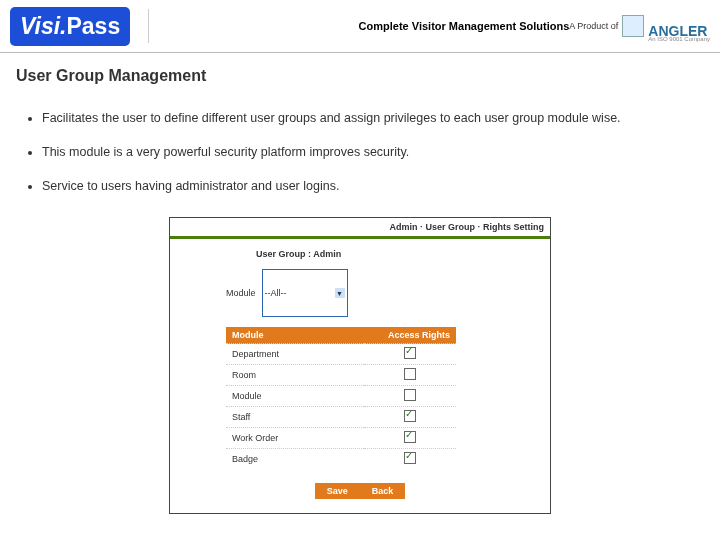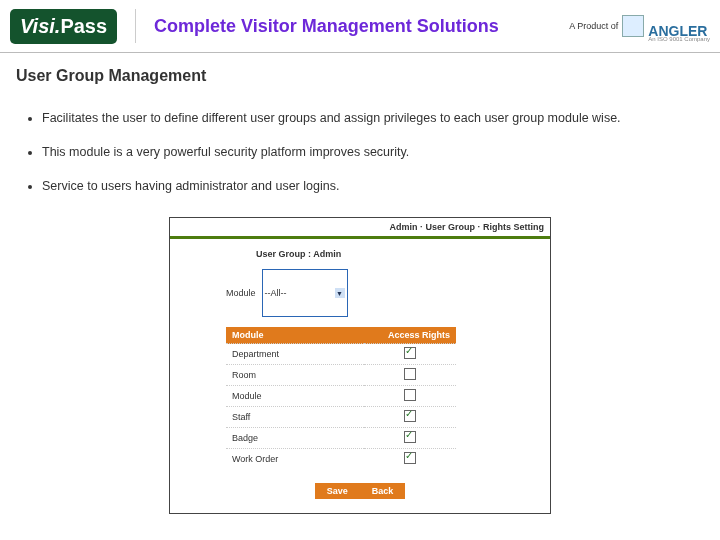--- a/index.html
+++ b/index.html
@@ -12,39 +12,39 @@
     position: relative;
     overflow: hidden;
   }
   .header {
     display: flex;
     align-items: center;
     height: 52px;
     padding: 0 10px;
   }
   .logo {
-    background: #14532d;
+    background: #1d4ed8;
     color: #fff;
     font-weight: bold;
-    font-size: 20px;
+    font-size: 23px;
     padding: 6px 10px;
     border-radius: 5px;
     font-style: italic;
     white-space: nowrap;
   }
   .logo .bold2 { color:#fff; font-style:normal;}
   .divider-v {
     width:1px; height:34px; background:#ccc; margin:0 18px;
   }
   .tagline {
     font-weight: bold;
-    font-size: 18px;
+    font-size: 11px;
     flex: 1;
-    text-align: left;
-    color:#6d28d9;
+    text-align: right;
+    color:#000000;
   }
   .aproduct {
     font-size: 9px;
     margin-right:4px;
   }
   .angler {
     display:flex; align-items:center; gap:4px;
   }
   .angler-icon {
     width:20px;height:20px;border:1px solid #8aa; background:#def;
@@ -171,25 +171,25 @@
           </tr>
           <tr>
             <td>Module</td>
             <td class="cb"><span class="cbx"></span></td>
           </tr>
           <tr>
             <td>Staff</td>
             <td class="cb"><span class="cbx checked"></span></td>
           </tr>
           <tr>
-            <td>Badge</td>
+            <td>Work Order</td>
             <td class="cb"><span class="cbx checked"></span></td>
           </tr>
           <tr>
-            <td>Work Order</td>
+            <td>Badge</td>
             <td class="cb"><span class="cbx checked"></span></td>
           </tr>
         </tbody>
     </table>
     <div class="scr-buttons">
       <button class="scr-btn">Save</button>
       <button class="scr-btn">Back</button>
     </div>
   </div>
 </div>

